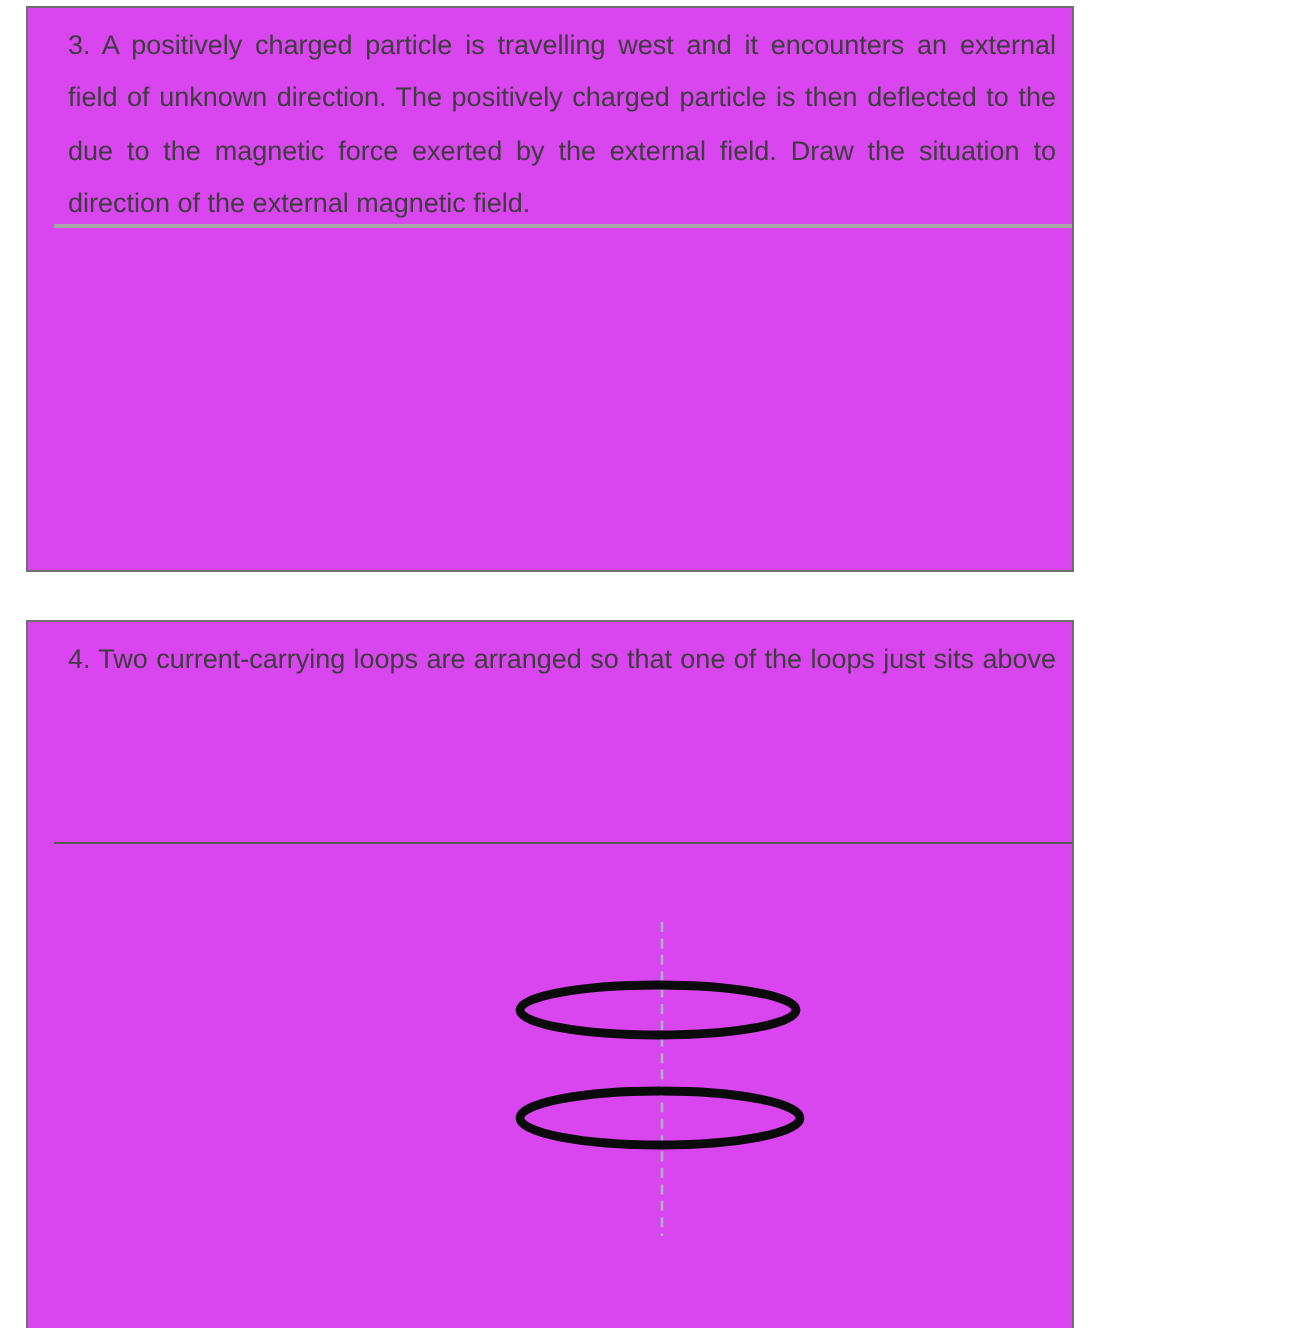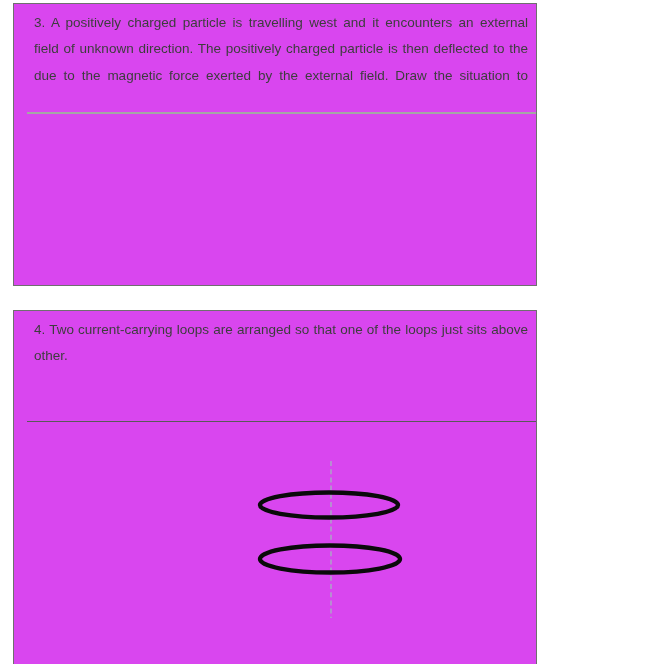--- a/index.html
+++ b/index.html
@@ -65,28 +65,28 @@
 </head>
 <body>
 
 <div class="page">
 
   <section class="qtable" id="q3-table">
     <div class="qcell-text">
       <div class="tline">3. A positively charged particle is travelling west and it encounters an external magnetic</div>
       <div class="tline">field of unknown direction. The positively charged particle is then deflected to the South</div>
       <div class="tline">due to the magnetic force exerted by the external field. Draw the situation to determine the</div>
+      <div class="tline last">direction of the external magnetic field.</div>
     </div>
     <div class="qcell-answer"></div>
   </section>
 
   <section class="qtable" id="q4-table">
     <div class="qcell-text">
       <div class="tline">4. Two current-carrying loops are arranged so that one of the loops just sits above the other</div>
-      <div class="tline last">other.</div>
     </div>
     <div class="qcell-answer">
       <svg class="figure-svg" id="loops-figure" viewBox="0 0 618 241" xmlns="http://www.w3.org/2000/svg">
           <line x1="304" x2="304" y1="39" y2="196" stroke="#a6b2c0" stroke-width="1.3" stroke-dasharray="5 3.2"></line>
           <ellipse cx="302" cy="83" rx="69" ry="12.5" fill="none" stroke="#0a0a0a" stroke-width="4.4"></ellipse>
           <ellipse cx="303" cy="137" rx="70" ry="13.5" fill="none" stroke="#0a0a0a" stroke-width="4.4"></ellipse>
         </svg>
     </div>
   </section>
 

